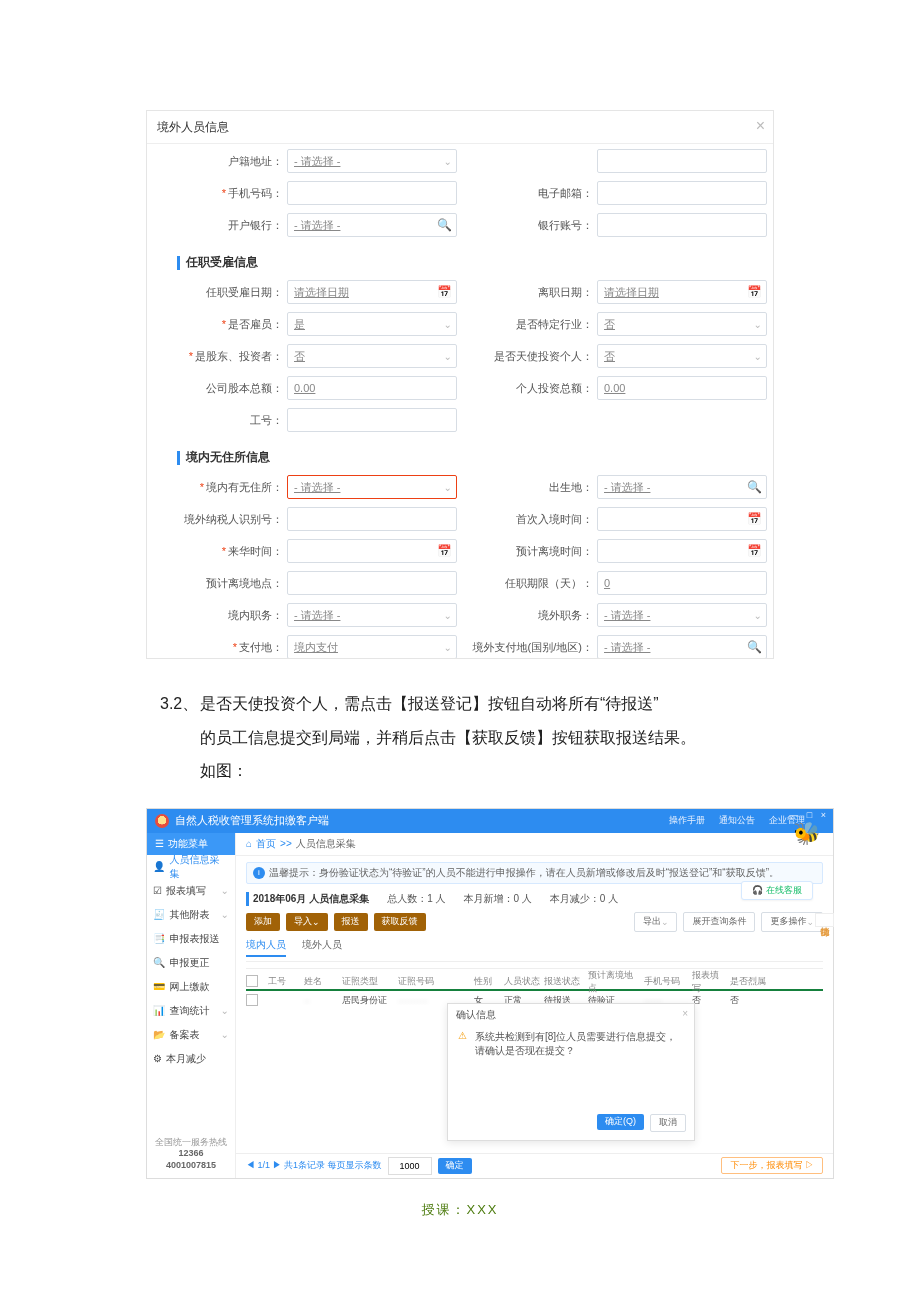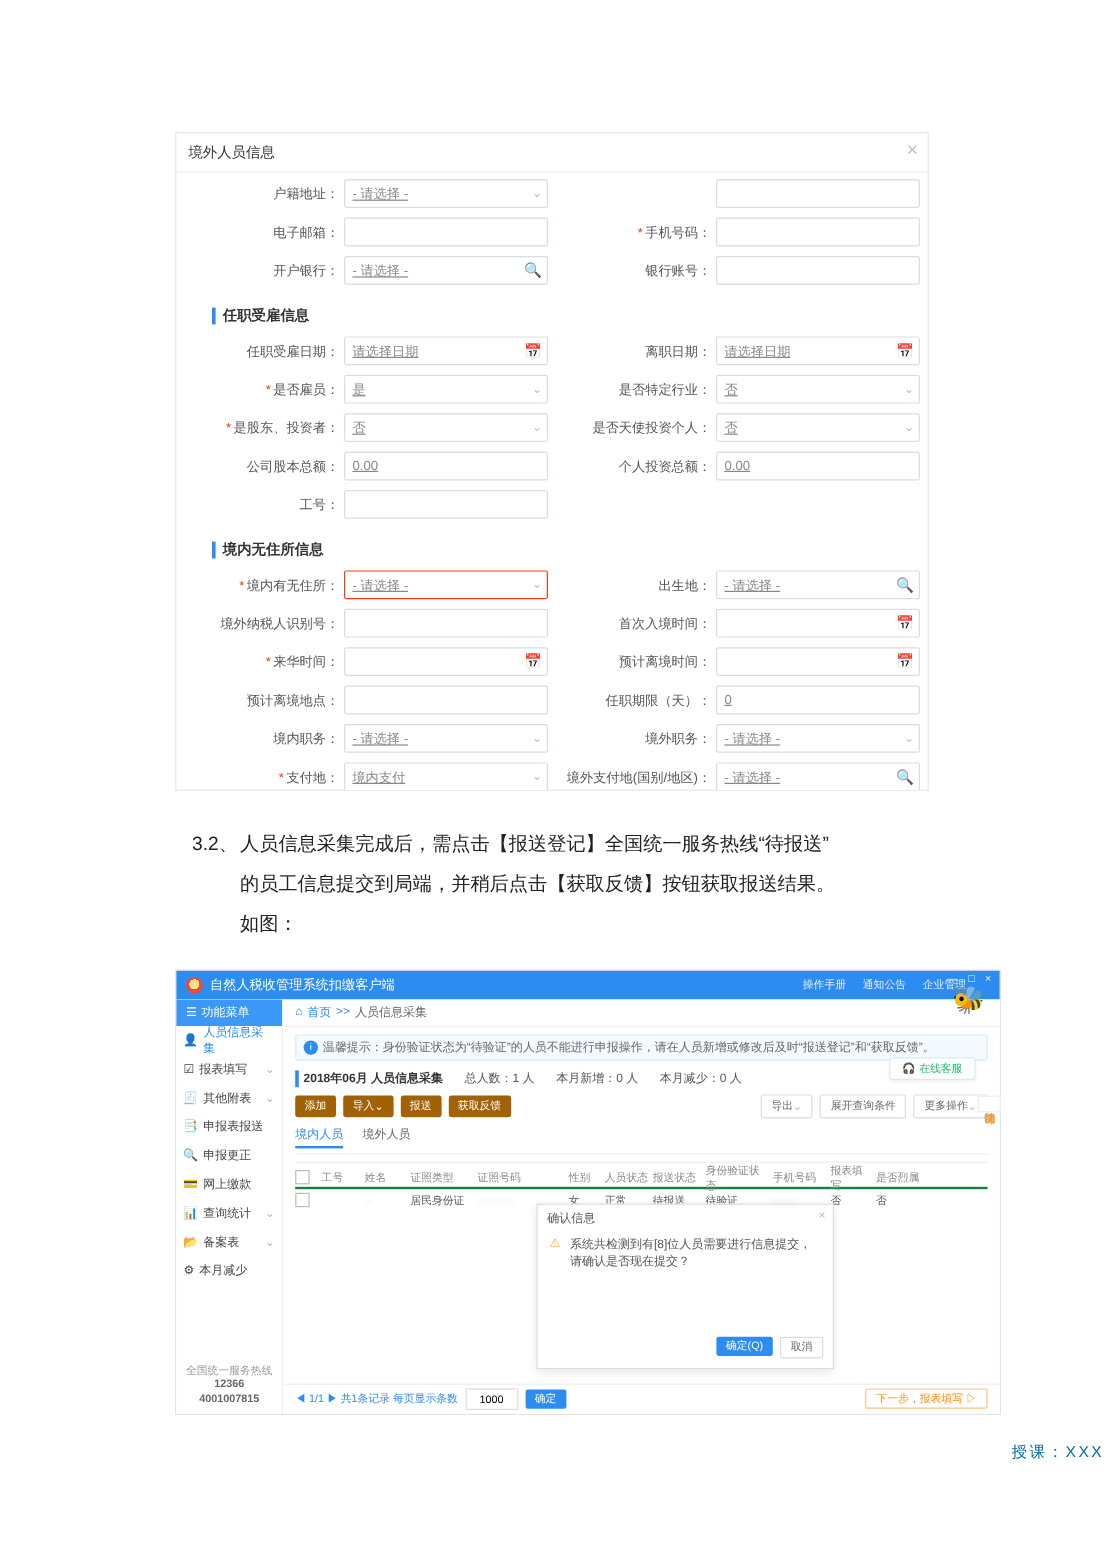--- a/index.html
+++ b/index.html
@@ -332,23 +332,23 @@
     padding:0 10px;font-size:9px;color:#666;justify-content:center;
   }
   .pager .link{color:#2d8cf0;}
   .pager input{width:38px;height:14px;border:1px solid #ddd;font-size:9px;text-align:center;}
   .pager .next{
     margin-left:auto;border:1px solid #ffbf7f;color:#ff8a00;
     padding:1px 8px;border-radius:2px;
   }
 
   .footer-text{
-    text-align:right;
+    text-align:center;
     font-size:13px;
-    color:#0369a1;
+    color:#4d7c0f;
     margin:22px 0 40px 0;
     letter-spacing:2px;
   }
 </style>
 </head>
 <body>
 
 <div class="page">
 
   <div class="modal-wrap">
@@ -365,25 +365,25 @@
               <span>- 请选择 -</span>
               <span class="trail chev">⌄</span>
             </div>
         </div>
         <div class="form-row">
           <span class="lbl"></span>
           <div class="ctrl"></div>
         </div>
 
         <div class="form-row">
+          <span class="lbl"><span class="req">*</span><span>手机号码：</span></span>
+          <div class="ctrl"></div>
+        </div>
+        <div class="form-row">
           <span class="lbl">电子邮箱：</span>
-          <div class="ctrl"></div>
-        </div>
-        <div class="form-row">
-          <span class="lbl"><span class="req">*</span><span>手机号码：</span></span>
           <div class="ctrl"></div>
         </div>
 
         <div class="form-row">
           <span class="lbl">开户银行：</span>
           <div class="ctrl">
               <span>- 请选择 -</span>
               <span class="trail">🔍</span>
             </div>
         </div>
@@ -531,21 +531,21 @@
               <span>- 请选择 -</span>
               <span class="trail">🔍</span>
             </div>
         </div>
       </div>
 
     </div>
   </div>
 
   <div class="bodytext">
-    <span class="num">3.2、</span><span>人员信息采集完成后，需点击【报送登记】全国统一服务热线“待报送”</span><br>
+    <span class="num">3.2、</span><span>是否天使投资个人，需点击【报送登记】按钮自动将所有“待报送”</span><br>
     <span style="padding-left:40px">的员工信息提交到局端，并稍后点击【获取反馈】按钮获取报送结果。</span><br>
     <span style="padding-left:40px">如图：</span>
   </div>
 
   <div class="appwin">
     <div class="app-titlebar">
       <span class="app-logo"></span>
       <span>自然人税收管理系统扣缴客户端</span>
       <div class="title-right">
         <span>操作手册</span>
@@ -650,21 +650,21 @@
         <div class="table">
           <div class="thead">
             <span><span class="cb"></span></span>
             <span>工号</span>
               <span>姓名</span>
             <span>证照类型</span>
               <span>证照号码</span>
             <span>性别</span>
               <span>人员状态</span>
             <span>报送状态</span>
-              <span>身份验证状态</span>
+              <span>预计离境地点</span>
             <span>手机号码</span>
               <span>报表填写</span>
             <span>是否烈属</span>
           </div>
           <div class="trow">
             <span><span class="cb"></span></span>
             <span></span>
             <span class="blur">··</span>
             <span>居民身份证</span>
             <span class="blur">··········</span>

